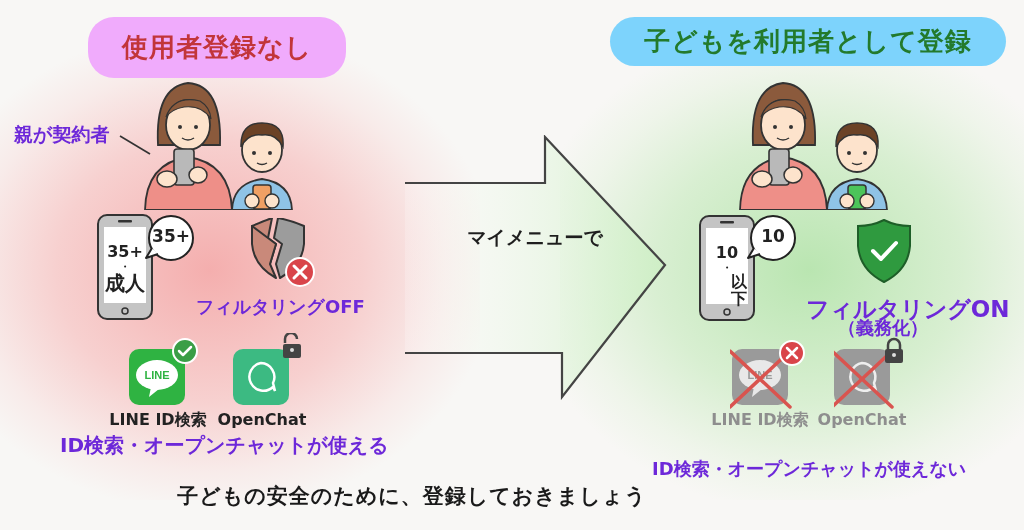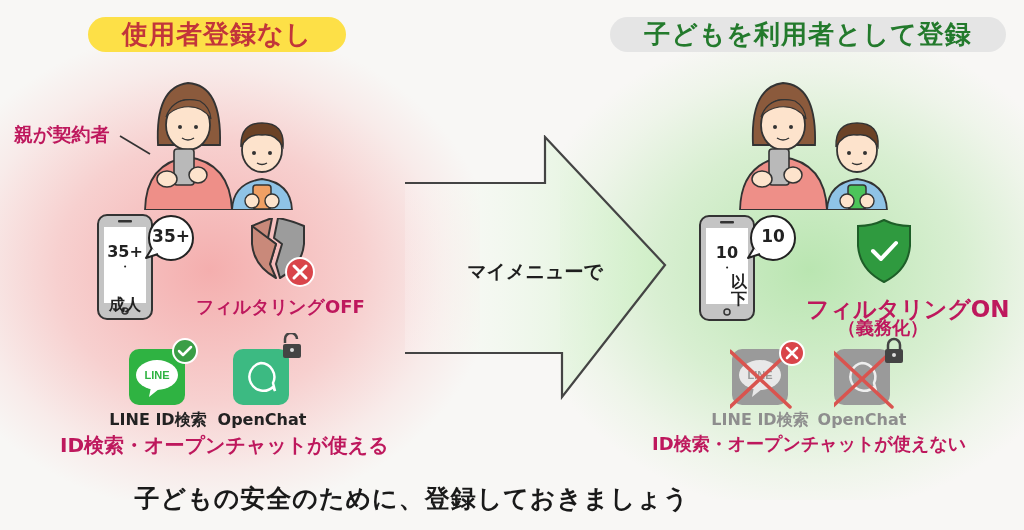--- a/index.html
+++ b/index.html
@@ -19,31 +19,31 @@
     left: 560px; top: 40px; width: 520px; height: 460px;
     background: radial-gradient(ellipse at 48% 50%, rgba(170,225,160,0.8) 0%, rgba(190,232,180,0.55) 40%, rgba(210,238,200,0.25) 62%, rgba(248,247,245,0) 75%);
   }
   .pill {
     border-radius: 26px;
     font-weight: bold;
     font-size: 26px;
     display: flex; align-items: center; justify-content: center;
     letter-spacing: 1px;
   }
-  .pill-left { left: 88px; top: 17px; width: 258px; height: 35px; background: #fde047; color: #c2353a; }
-  .pill-right { left: 610px; top: 17px; width: 396px; height: 35px; background: #e5e5e5; color: #237a2c; }
-  .label { font-weight: bold; color: #be185d; white-space: nowrap; text-align: center; }
+  .pill-left { left: 88px; top: 17px; width: 258px; height: 61px; background: #f0abfc; color: #c2353a; }
+  .pill-right { left: 610px; top: 17px; width: 396px; height: 49px; background: #7dd3fc; color: #237a2c; }
+  .label { font-weight: bold; color: #6d28d9; white-space: nowrap; text-align: center; }
   .arrow-text {
     left: 405px; top: 222px; width: 260px; text-align: center;
     font-weight: bold; font-size: 19px; line-height: 30px; color: #1e1e1e;
   }
-  .arrow-text div { white-space: nowrap; margin-top: 34px; }
+  .arrow-text div { white-space: nowrap; }
   .bottom-msg {
     left: 0; top: 482px; width: 824px; text-align: center;
-    font-weight: bold; font-size: 25px; color: #1a1a1a; letter-spacing: 1px;
+    font-weight: bold; font-size: 21px; color: #1a1a1a; letter-spacing: 1px;
   }
   .sm-label { font-size: 16px; font-weight: bold; white-space: nowrap; text-align: center; }
   .phone-text { font-weight: bold; text-align: center; color: #222; line-height: 1.1; }
 </style>
 </head>
 <body>
 
 <div class="abs glow-left"></div>
 <div class="abs glow-right"></div>
 
@@ -88,21 +88,21 @@
 <div class="abs" style="left:96px; top:213px; width:58px; height:108px;">
   <svg width="58" height="108" class="abs" style="left:0;top:0;">
     <rect x="2" y="2" width="54" height="104" rx="9" fill="#c4c4c4" stroke="#333" stroke-width="2"></rect>
     <rect x="8" y="14" width="42" height="76" fill="#fff"></rect>
     <rect x="22" y="7" width="14" height="2.5" rx="1" fill="#333"></rect>
     <circle cx="29" cy="98" r="3" fill="none" stroke="#333" stroke-width="1.5"></circle>
   </svg>
   <div class="abs phone-text" style="left:8px; top:30px; width:42px;">
     <div style="font-size:16px;">35+</div>
     <div style="font-size:10px;">・</div>
-    <div style="font-size:16px;margin-top:24px;">成人</div>
+    <div style="font-size:20px;">成人</div>
   </div>
 </div>
 <div class="abs" style="left:144px; top:214px; width:52px; height:52px;">
   <svg width="52" height="52" class="abs" style="left:0;top:0;">
     <circle cx="27" cy="24" r="22" fill="#fff" stroke="#222" stroke-width="2"></circle>
     <path d="M8 34 L2 44 L14 40" fill="#fff" stroke="#222" stroke-width="2" stroke-linejoin="round"></path>
   </svg>
   <div class="abs" style="left:5px; top:12px; width:44px; text-align:center; font-weight:bold; font-size:17px;">35+</div>
 </div>
 
@@ -229,15 +229,15 @@
     <path d="M-2 6 L58 62 M58 6 L-2 62" stroke="#d9544f" stroke-width="3.5" stroke-linecap="round"></path>
   </svg>
   <svg width="24" height="28" class="abs" style="left:48px; top:-8px;">
     <path d="M6 12 L6 8 A6 6 0 0 1 18 8 L18 12" fill="none" stroke="#444" stroke-width="2.5"></path>
     <rect x="3" y="12" width="18" height="14" rx="2" fill="#444"></rect>
     <circle cx="12" cy="18" r="2" fill="#ddd"></circle>
   </svg>
 </div>
 <div class="abs sm-label" style="left:710px; top:410px; width:100px; color:#8e8e8e;">LINE ID検索</div>
 <div class="abs sm-label" style="left:812px; top:410px; width:100px; color:#8e8e8e;">OpenChat</div>
-<div class="abs label" style="left:652px; top:432px; font-size:18px;">ID検索・オープンチャットが使えない</div>
+<div class="abs label" style="left:652px; top:457px; font-size:18px;">ID検索・オープンチャットが使えない</div>
 
 <div class="abs bottom-msg">子どもの安全のために、登録しておきましょう</div>
 
 </body></html>

